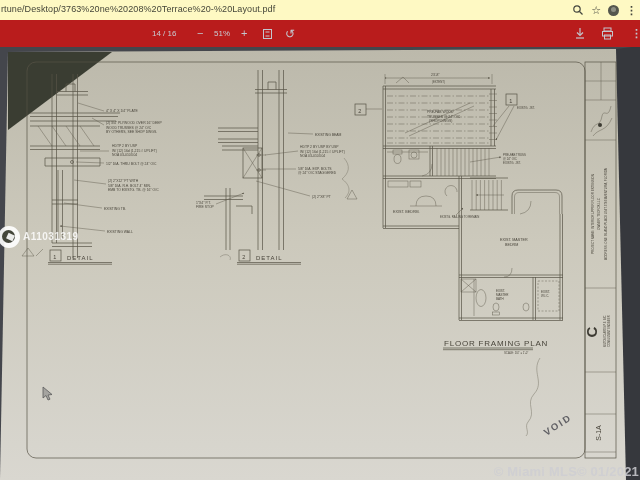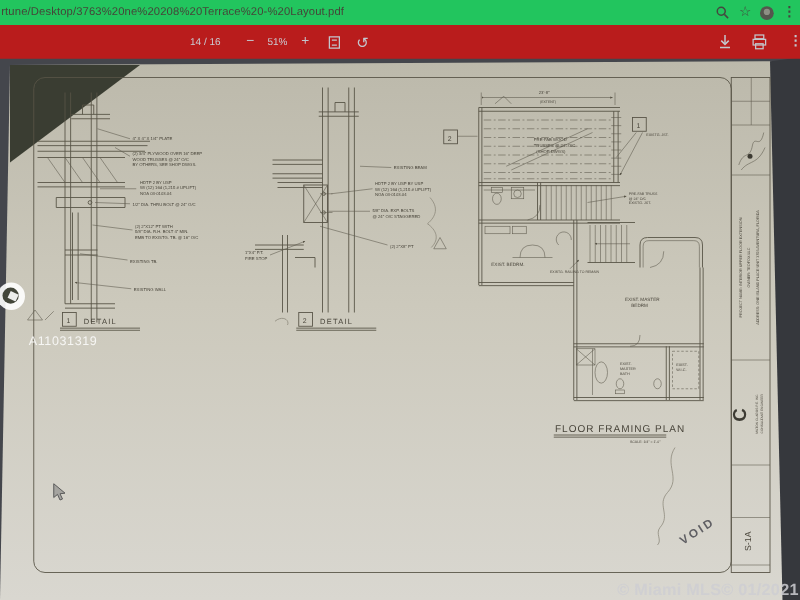--- a/index.html
+++ b/index.html
@@ -1,39 +1,39 @@
 <!DOCTYPE html>
 <html><head>
 <meta charset="utf-8">
 <style>
   html,body{margin:0;padding:0;}
   body{width:640px;height:480px;position:relative;overflow:hidden;background:#44464c;
        font-family:"Liberation Sans",sans-serif;}
 
   
-  .address-bar{position:absolute;left:0;top:0;width:640px;height:20px;background:#22c55e;
+  .address-bar{position:absolute;left:0;top:0;width:640px;height:20px;background:#fef9c3;
                border-bottom:1px solid #9b9a8d;z-index:10;}
   .url-text{position:absolute;left:1px;top:4px;font-size:9px;color:#454639;white-space:nowrap;
             letter-spacing:.1px;}
   .abar-icons{position:absolute;right:3px;top:0;height:20px;display:flex;align-items:center;gap:7px;}
   .abar-icons .glyph{font-size:11px;color:#45473f;line-height:1;}
   .avatar{width:11px;height:11px;border-radius:50%;background:#54564d;position:relative;overflow:hidden;}
   .avatar:after{content:"";position:absolute;left:3px;top:2px;width:5px;height:5px;border-radius:50%;
                 background:#8d8f84;}
 
   
   .pdf-toolbar{position:absolute;left:0;top:20px;width:640px;height:27px;background:#b91c1c;
                z-index:10;color:#c9ccd3;padding-left:16px;}
   .tb-item{position:absolute;top:0;height:27px;display:flex;align-items:center;font-size:8px;}
   .tb-btn{cursor:default;}
   .tb-glyph{font-size:11px;line-height:1;color:#c3c6cd;}
 
   
-  .wm-id{position:absolute;left:23px;top:231px;z-index:6;font-size:10px;font-weight:normal;
-         color:rgba(255,255,255,.82);letter-spacing:.5px;margin-top:37px;}
+  .wm-id{position:absolute;left:23px;top:231px;z-index:6;font-size:10px;font-weight:bold;
+         color:rgba(255,255,255,.82);letter-spacing:.5px;}
   .wm-logo{position:absolute;left:-2px;top:226px;width:22px;height:22px;border-radius:50%;
            background:rgba(255,255,255,.9);z-index:6;}
   .wm-logo .inner{position:absolute;left:4px;top:4px;width:13px;height:13px;border-radius:50%;
                   background:#43463a;}
   .wm-logo .notch{position:absolute;left:9px;top:8px;width:7px;height:6px;background:rgba(255,255,255,.9);
                   transform:rotate(25deg);}
   .wm-mls{position:absolute;right:1px;bottom:1px;z-index:6;font-size:13px;font-weight:600;
           color:rgba(206,206,210,.85);letter-spacing:.2px;}
 
   .cursor{position:absolute;left:42px;top:386px;z-index:8;}

